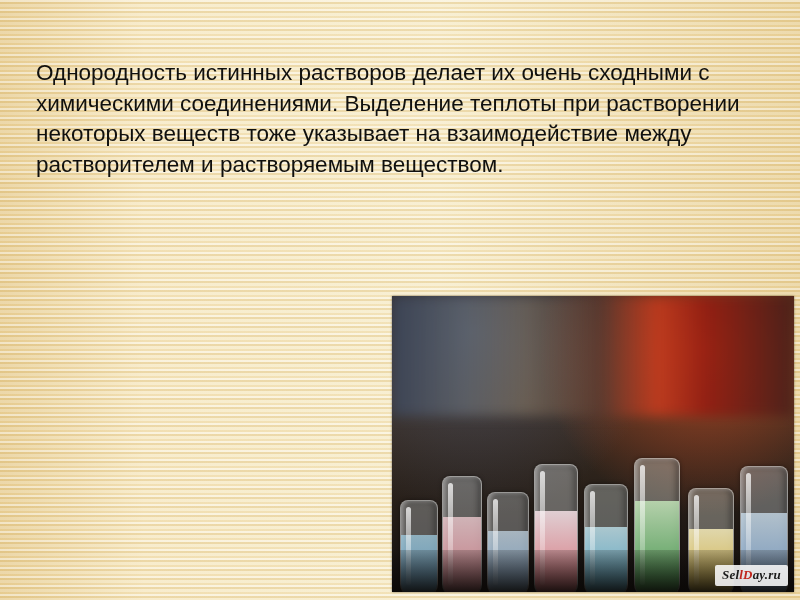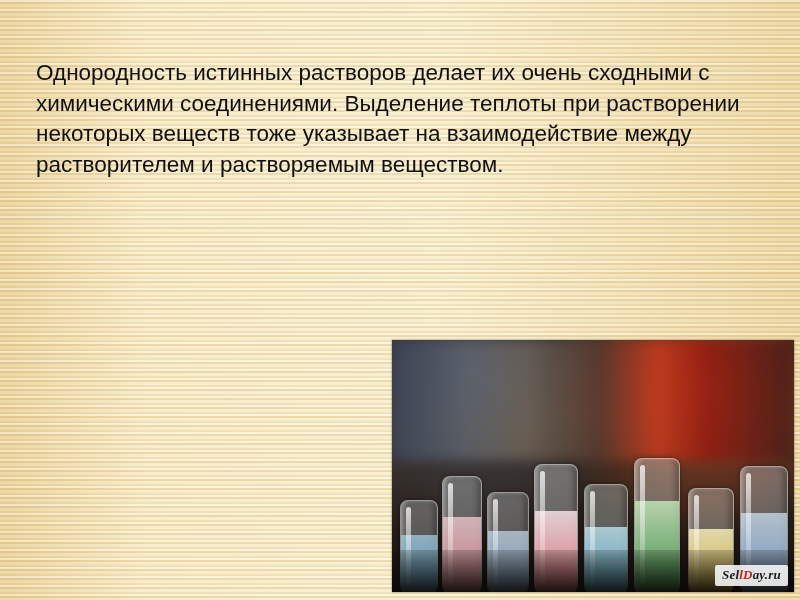--- a/index.html
+++ b/index.html
@@ -77,21 +77,21 @@
 
   .para-narrow {
     width: 375px;
   }
 
   .photo {
     position: absolute;
     right: 6px;
     bottom: 8px;
     width: 402px;
-    height: 252px;
+    height: 296px;
     overflow: hidden;
     background: #1b1410;
     box-shadow: 0 0 2px rgba(0,0,0,0.5);
   }
 
   .photo-bg {
     position: absolute;
     inset: 0;
     background:
       radial-gradient(circle at 78% 18%, rgba(255,90,40,0.55) 0%, rgba(120,20,10,0.0) 42%),

